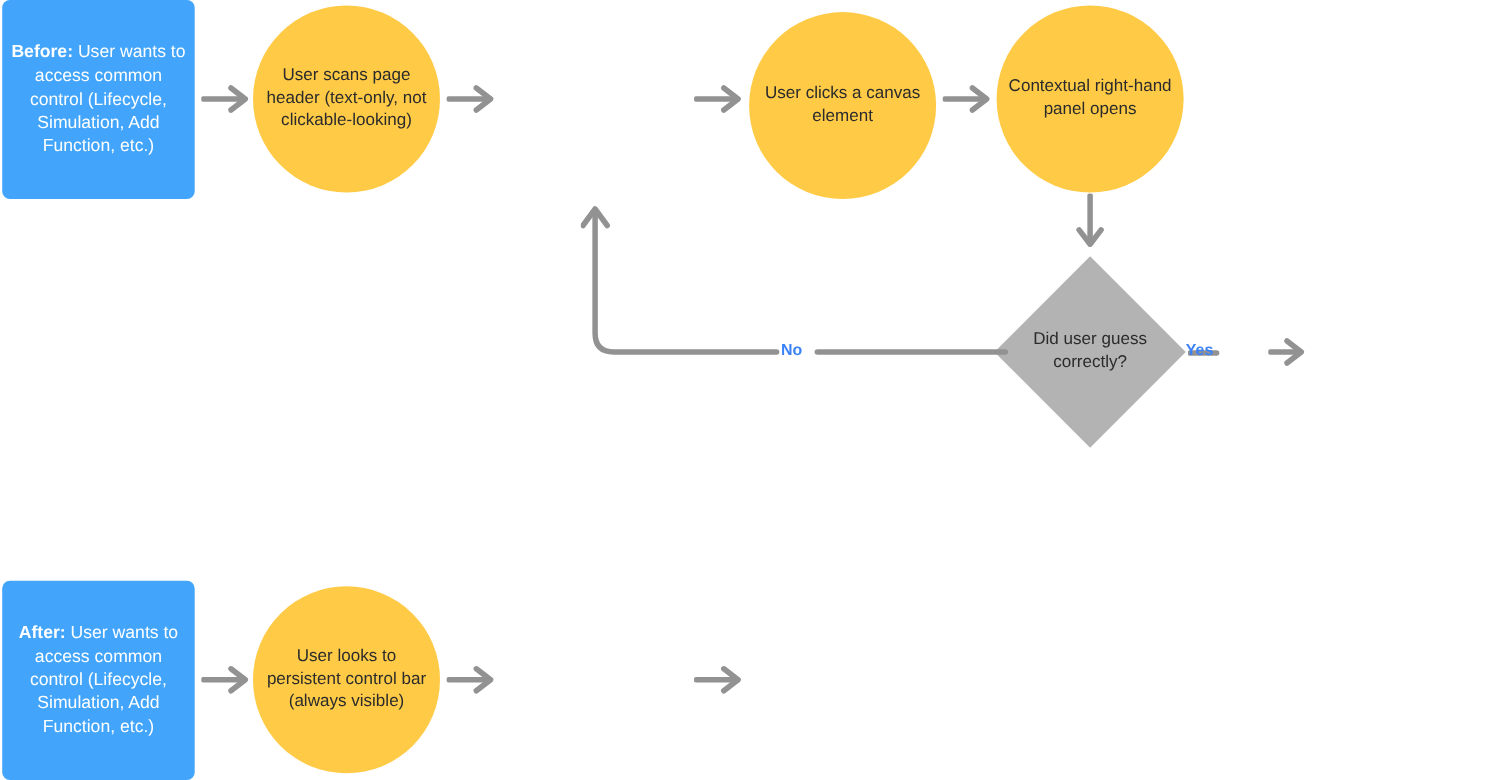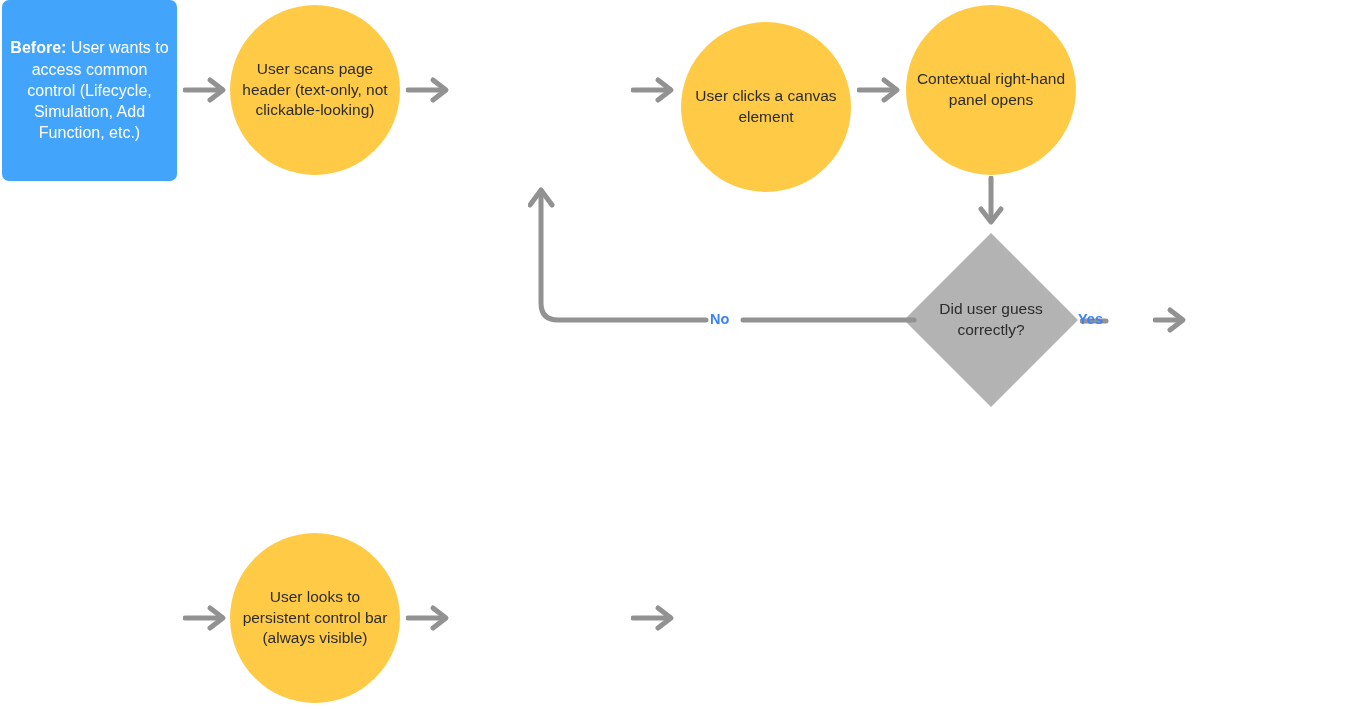--- a/index.html
+++ b/index.html
@@ -116,21 +116,21 @@
     <path d="M2 16 H34" stroke="#929292" stroke-width="5" fill="none" stroke-linecap="round"></path>
     <path d="M27 6 L40 16 L27 26" stroke="#929292" stroke-width="5" fill="none" stroke-linecap="round" stroke-linejoin="round"></path>
   </svg>
 
 
   <svg class="arrow" style="left:631px; top:74px;" width="46" height="32" viewBox="0 0 46 32">
     <path d="M2 16 H34" stroke="#929292" stroke-width="5" fill="none" stroke-linecap="round"></path>
     <path d="M27 6 L40 16 L27 26" stroke="#929292" stroke-width="5" fill="none" stroke-linecap="round" stroke-linejoin="round"></path>
   </svg>
 
-  <div class="node node-circle-yellow" style="left:681px; top:22px; width:170px; height:170px;">
+  <div class="node node-circle-yellow" style="left:681px; top:11px; width:170px; height:170px;">
     <span class="node-label">User clicks a canvas element</span>
   </div>
 
   <svg class="arrow" style="left:857px; top:74px;" width="46" height="32" viewBox="0 0 46 32">
     <path d="M2 16 H34" stroke="#929292" stroke-width="5" fill="none" stroke-linecap="round"></path>
     <path d="M27 6 L40 16 L27 26" stroke="#929292" stroke-width="5" fill="none" stroke-linecap="round" stroke-linejoin="round"></path>
   </svg>
 
   <div class="node node-circle-yellow" style="left:906px; top:5px; width:170px; height:170px;">
     <span class="node-label">Contextual right-hand panel opens</span>
@@ -156,20 +156,23 @@
   <svg class="arrow" style="left:1080px; top:316px;" width="30" height="10" viewBox="0 0 30 10">
     <path d="M2 5 H26" stroke="#929292" stroke-width="5" fill="none" stroke-linecap="round"></path>
   </svg>
   <span class="edge-label" style="left:1078px; top:311px;text-align:right;">Yes</span>
   <svg class="arrow" style="left:1153px; top:304px;" width="36" height="32" viewBox="0 0 36 32">
     <path d="M2 16 H24" stroke="#929292" stroke-width="5" fill="none" stroke-linecap="round"></path>
     <path d="M17 6 L30 16 L17 26" stroke="#929292" stroke-width="5" fill="none" stroke-linecap="round" stroke-linejoin="round"></path>
   </svg>
 
 
+  <div class="node node-start" style="left:2px; top:528px; width:175px; height:181px;">
+    <span class="node-label"><span class="lead">After:</span><span> User wants to access common control (Lifecycle, Simulation, Add Function, etc.)</span></span>
+  </div>
 
   <svg class="arrow" style="left:183px; top:602px;" width="46" height="32" viewBox="0 0 46 32">
     <path d="M2 16 H34" stroke="#929292" stroke-width="5" fill="none" stroke-linecap="round"></path>
     <path d="M27 6 L40 16 L27 26" stroke="#929292" stroke-width="5" fill="none" stroke-linecap="round" stroke-linejoin="round"></path>
   </svg>
 
   <div class="node node-circle-yellow" style="left:230px; top:533px; width:170px; height:170px;">
     <span class="node-label">User looks to persistent control bar (always visible)</span>
   </div>
 

